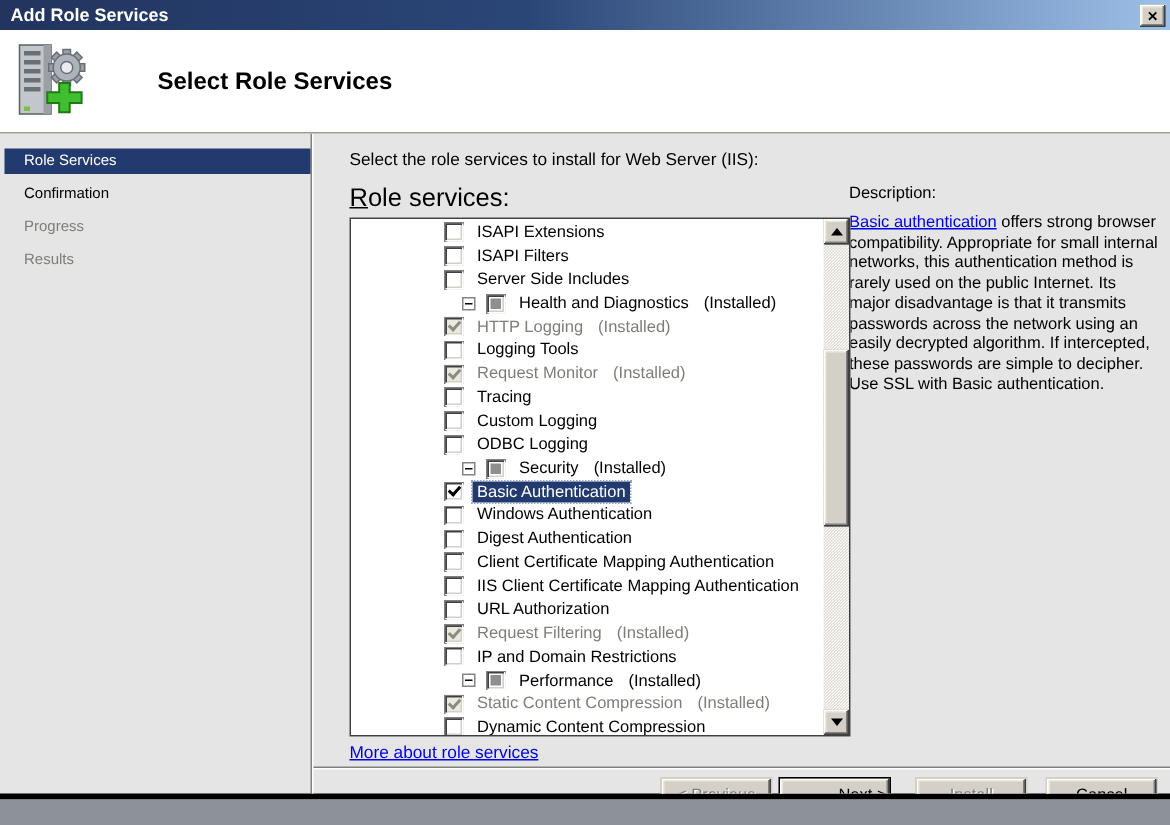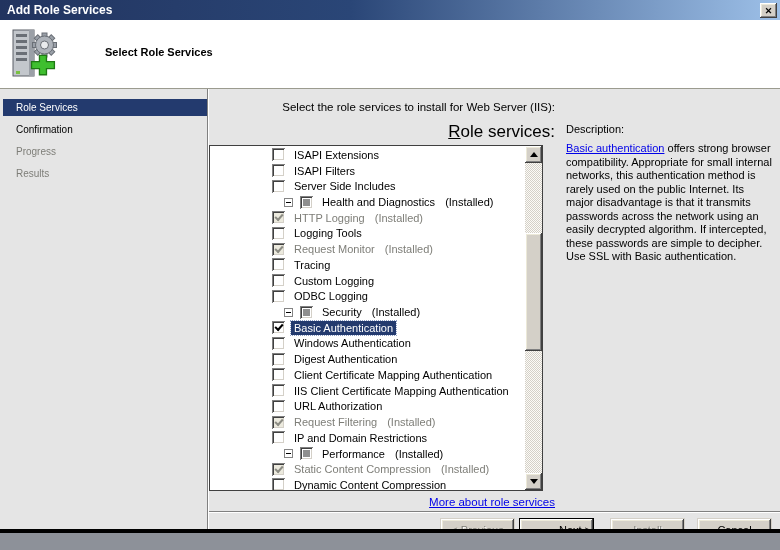--- a/index.html
+++ b/index.html
@@ -34,21 +34,21 @@
 
   
   .header {
     height: 69px; background: #fff;
     border-bottom: 1px solid #9b9b8f;
     position: relative;
   }
   .header .big-icon { position: absolute; left: 10px; top: 7px; }
   .header h1 {
     position: absolute; left: 105px; top: 26px;
-    font-size: 11px; font-weight: bold; color: #000;
+    font-size: 16px; font-weight: bold; color: #000;
   }
 
   
   .body { display: flex; height: 456px; }
 
   .sidebar {
     width: 208px; flex: 0 0 208px;
     border-right: 1px solid #808080;
     padding-top: 10px;
   }
@@ -57,21 +57,21 @@
     margin: 0 0 5px 3px; padding-left: 13px;
     font-size: 10px; color: #000;
     white-space: nowrap;
   }
   .step.step-selected { background: #233a6e; color: #fff; }
   .step.step-disabled { color: #7e7e78; }
 
   .main { flex: 1; border-left: 1px solid #fff; display: flex; flex-direction: column; }
   .content-row { display: flex; height: 422px; }
 
-  .center-col { width: 346px; flex: 0 0 346px; padding-left: 0; text-align: right; }
+  .center-col { width: 346px; flex: 0 0 346px; padding-left: 24px; }
   .instruction { margin-top: 12px; font-size: 11.5px; color: #000; }
   .list-label { margin-top: 9px; font-size: 17px; color: #000; }
 
   
   .tree {
     margin-top: 3px; width: 334px; height: 346px;
     background: #fff; border: 1px solid #404040;
     position: relative; overflow: hidden;
   }
   .tree-rows { position: absolute; left: 1px; top: 1px; right: 18px; }

